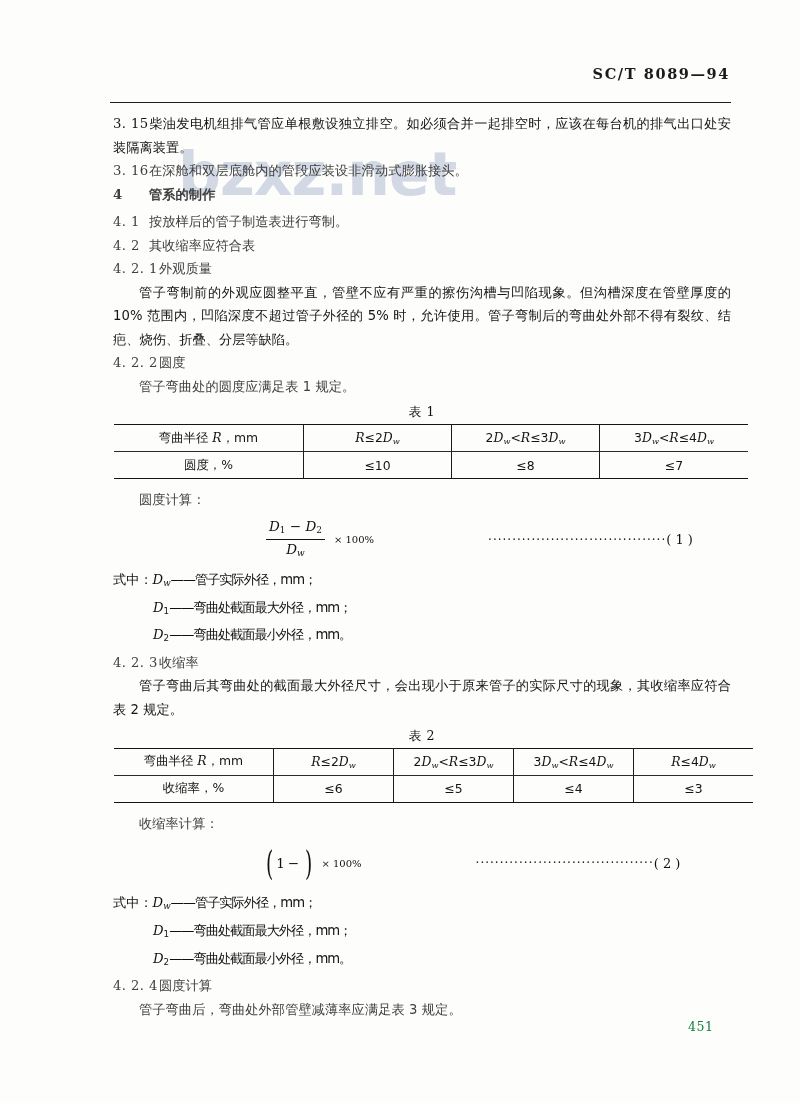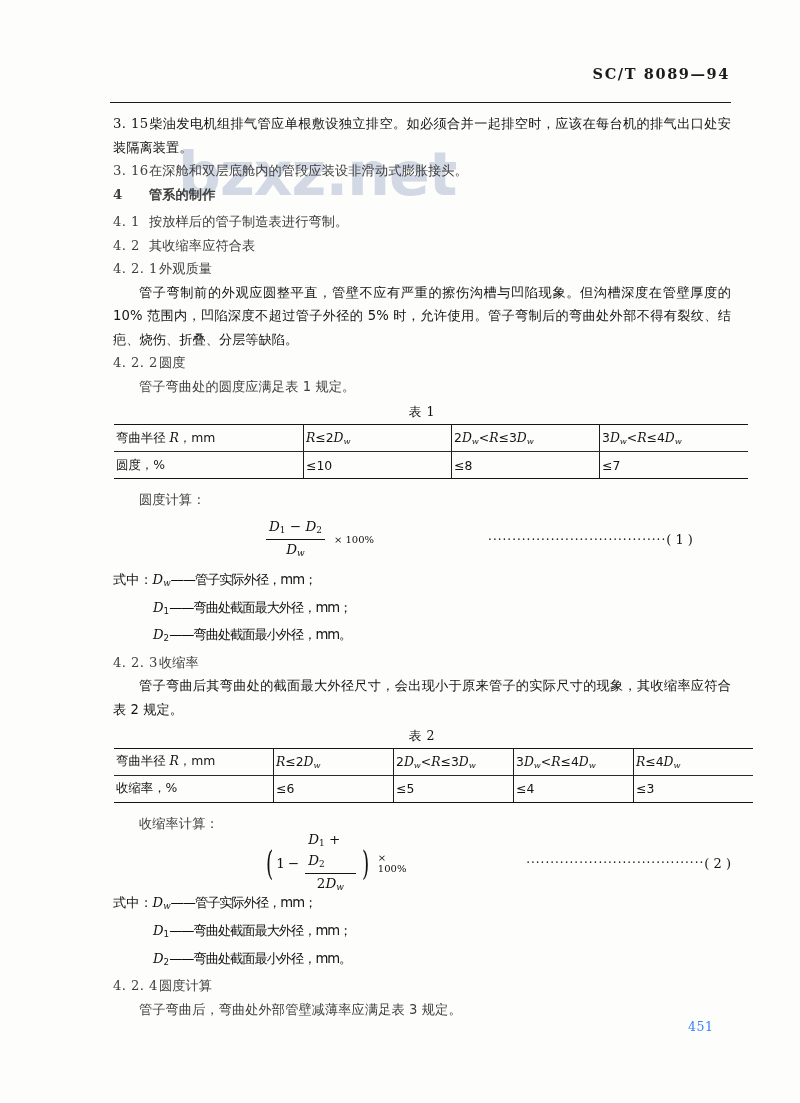--- a/index.html
+++ b/index.html
@@ -113,20 +113,21 @@
   }
   table.std {
     border-collapse: collapse;
     width: 615px;
     margin: 2px 0 0 1px;
     table-layout: fixed;
   }
   table.std td {
     border-left: 1.1px solid #1c1c1c;
     border-right: 1.1px solid #1c1c1c;
+    text-align: center;
     font-size: 12.4px;
     height: 26px;
     padding: 0 2px;
     color: #141414;
     white-space: nowrap;
   }
   table.std tr.hdr td {
     border-top: 1.7px solid #141414;
     border-bottom: 1.0px solid #2a2a2a;
   }
@@ -230,21 +231,21 @@
     user-select: none;
   }
 
   
   .page-number {
     position: absolute;
     left: 688px;
     top: 1019px;
     font-family: "DejaVu Serif", "Liberation Serif", serif;
     font-size: 12.5px;
-    color: #3b82f6;
+    color: #15803d;
     letter-spacing: 0.5px;
   }
 </style>
 </head>
 <body>
 
 <div class="page">
   <div class="paper-tint"></div>
 
   <div class="doc-header">
@@ -381,24 +382,20 @@
       </table>
 
     <div class="gap-m"></div>
     <div class="line indent2">收缩率计算：</div>
 
     <div class="formula-row">
       <span class="math-inline">
         <span class="paren">(</span>
         <span>1</span>
         <span style="margin:0 3px;">−</span>
-        <span class="frac">
-          <span class="top"><i class="mv">D</i><sub>1</sub> + <i class="mv">D</i><sub>2</sub></span>
-          <span class="bot">2<i class="mv">D</i><sub><i class="mv">w</i></sub></span>
-        </span>
         <span class="paren">)</span>
         <span class="times">× 100%</span>
       </span>
       <span class="formula-tail">
         <span class="dots">·····································</span>
         <span class="eq-tag">( 2 )</span>
       </span>
     </div>
 
     <div class="def-line">

